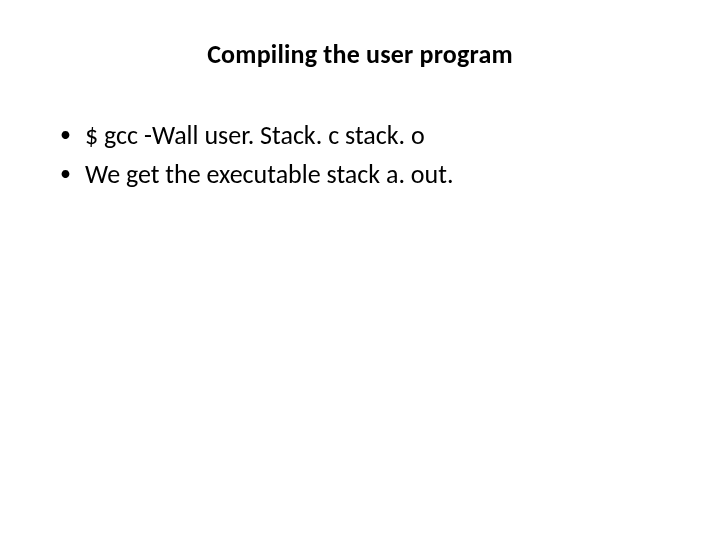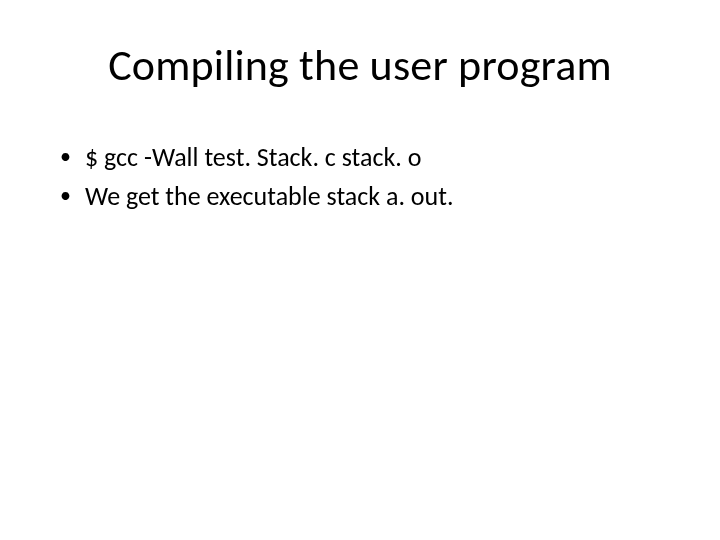--- a/index.html
+++ b/index.html
@@ -14,22 +14,22 @@
       font-family: Calibri, "Segoe UI", Arial, sans-serif;
       color: #000000;
       overflow: hidden;
     }
     .slide {
       width: 100%;
       height: 100%;
       padding: 30px 50px;
     }
     .title {
-      font-size: 44px;
-      font-weight: 400;
+      font-size: 26px;
+      font-weight: 700;
       text-align: center;
       margin-top: 8px;
       margin-bottom: 48px;
       letter-spacing: 0.2px;
     }
     .bullets {
       list-style: none;
       padding-left: 8px;
     }
     .bullets li {
@@ -47,19 +47,19 @@
       line-height: 1.5;
     }
   </style>
 </head>
 <body>
 
 <div class="slide">
   <h1 class="title">Compiling the user program</h1>
   <ul class="bullets">
     <li>
-      <span>$ gcc -Wall test. Stack. c stack. o</span>
+      <span>$ gcc -Wall user. Stack. c stack. o</span>
     </li>
     <li>
       <span>We get the executable stack a. out.</span>
     </li>
   </ul>
 </div>
 
 </body></html>

